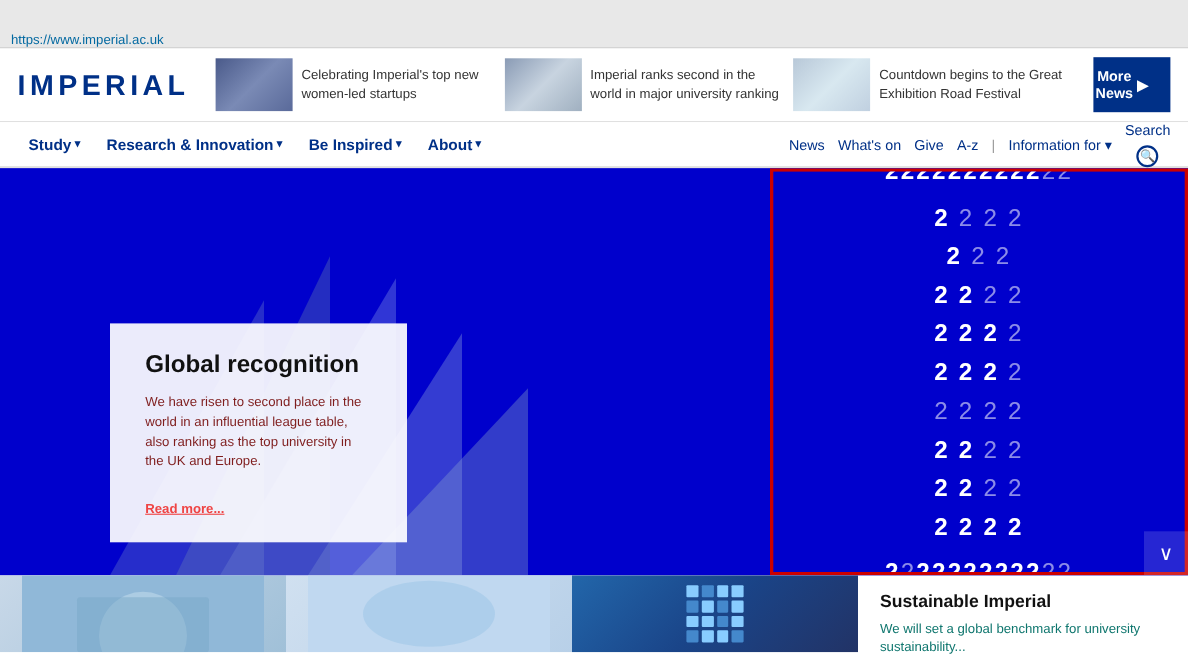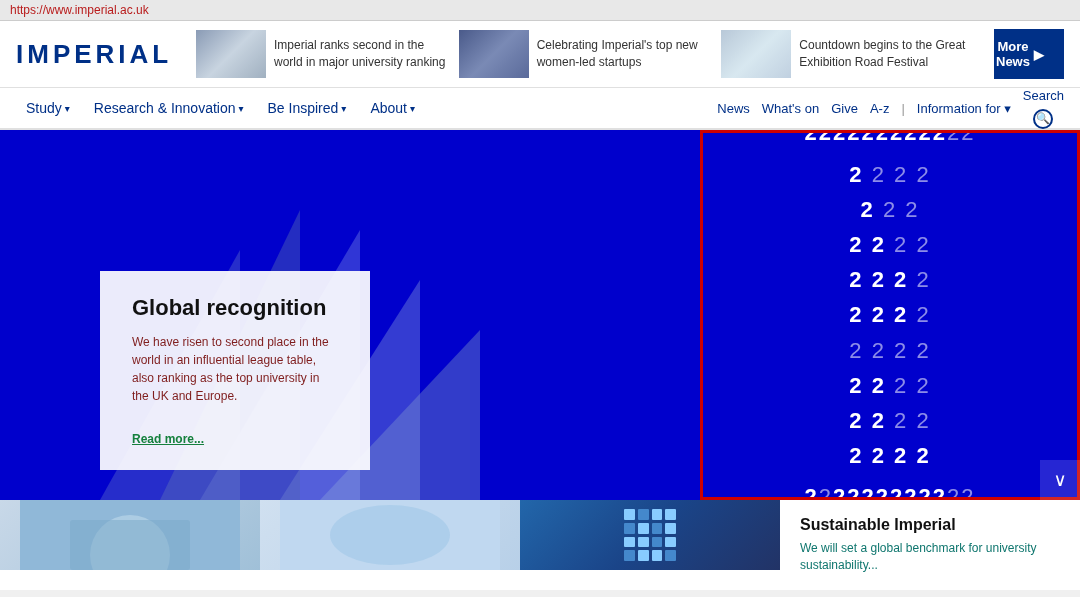--- a/index.html
+++ b/index.html
@@ -1,27 +1,27 @@
 <!DOCTYPE html>
 <html><head>
   <meta charset="utf-8">
   <style>
     * { margin: 0; padding: 0; box-sizing: border-box; }
     body { font-family: Arial, sans-serif; width: 1080px; background: #f0f0f0; overflow-x: hidden; }
 
     
     .browser-bar {
       background: #e8e8e8;
-      height: 21px;
-      display: flex;
-      align-items: center;
+      height: 44px;
+      display: flex;
+      align-items: flex-end;
       padding: 0 10px;
       border-bottom: 1px solid #ccc;
       font-size: 12px;
-      color: #b91c1c;
+      color: #0369a1;
     }
 
     
     .top-bar {
       display: flex;
       align-items: center;
       padding: 8px 16px;
       background: #fff;
       border-bottom: 1px solid #e0e0e0;
       gap: 20px;
@@ -100,21 +100,21 @@
     }
 
     .nav-item {
       font-size: 14px;
       color: #003087;
       padding: 10px 10px;
       cursor: pointer;
       display: flex;
       align-items: center;
       gap: 3px;
-      font-weight: 400;
+      font-weight: 700;
       text-decoration: none;
     }
 
     .nav-arrow {
       font-size: 10px;
       color: #003087;
     }
 
     .nav-secondary {
       display: flex;
@@ -201,21 +201,21 @@
 
     .hero-desc {
       font-size: 12px;
       color: #7f1d1d;
       line-height: 1.5;
       margin-bottom: 12px;
     }
 
     .hero-link {
       font-size: 12px;
-      color: #15803d;
+      color: #ef4444;
       font-weight: bold;
       text-decoration: underline;
       cursor: pointer;
       margin-top: 27px;
     }
 
     
     .number-pattern-box {
       position: absolute;
       top: 0;
@@ -330,26 +330,26 @@
 
 <div class="browser-bar">
   <span>https://www.imperial.ac.uk</span>
 </div>
 
 <div class="top-bar">
   <div class="logo">IMPERIAL</div>
 
   <div class="news-items">
     <div class="news-item">
+      <div class="news-thumb news-thumb-2"></div>
+      <div class="news-text">Celebrating Imperial's top new women-led startups</div>
+    </div>
+    <div class="news-item">
       <div class="news-thumb news-thumb-1"></div>
       <div class="news-text">Imperial ranks second in the world in major university ranking</div>
-    </div>
-    <div class="news-item">
-      <div class="news-thumb news-thumb-2"></div>
-      <div class="news-text">Celebrating Imperial's top new women-led startups</div>
     </div>
     <div class="news-item">
       <div class="news-thumb news-thumb-3"></div>
       <div class="news-text">Countdown begins to the Great Exhibition Road Festival</div>
     </div>
   </div>
 
   <div class="more-news-btn">
     More<br>News <span>▶</span>
   </div>

